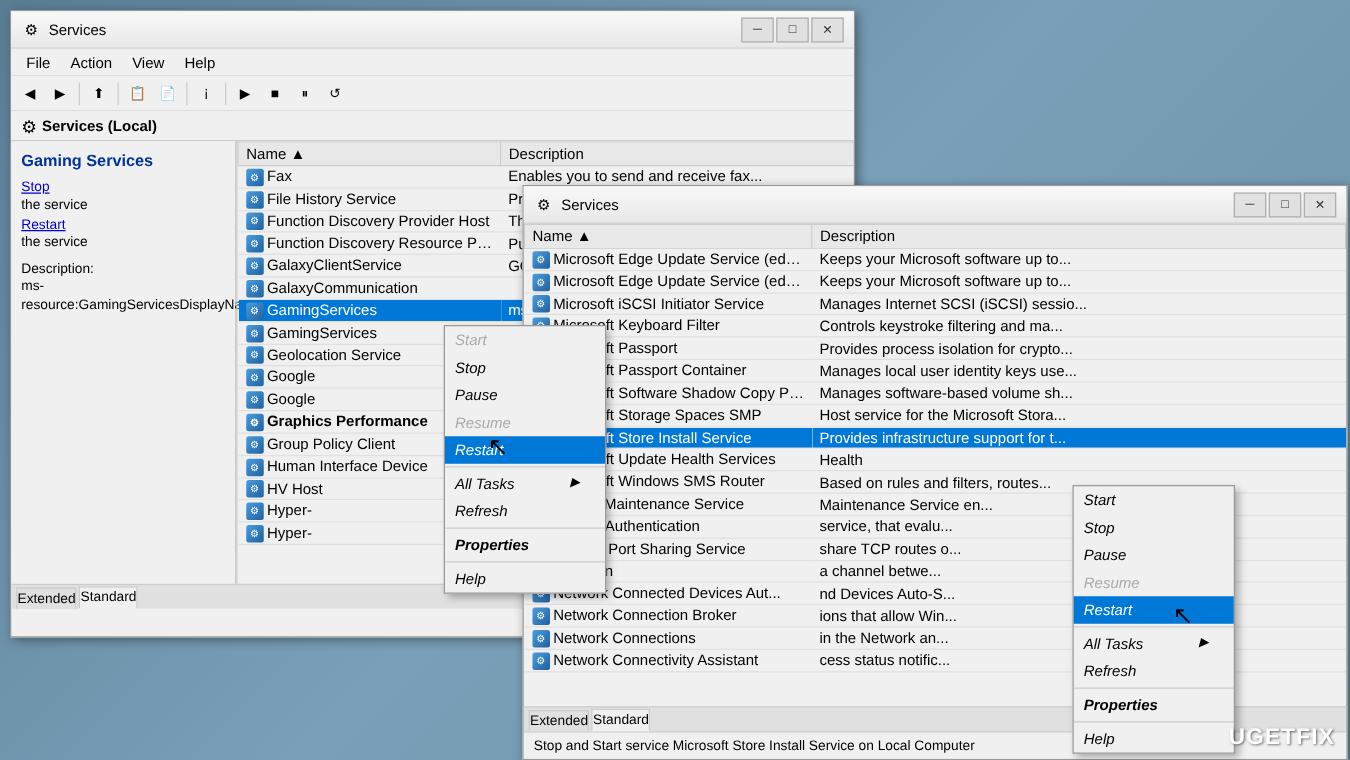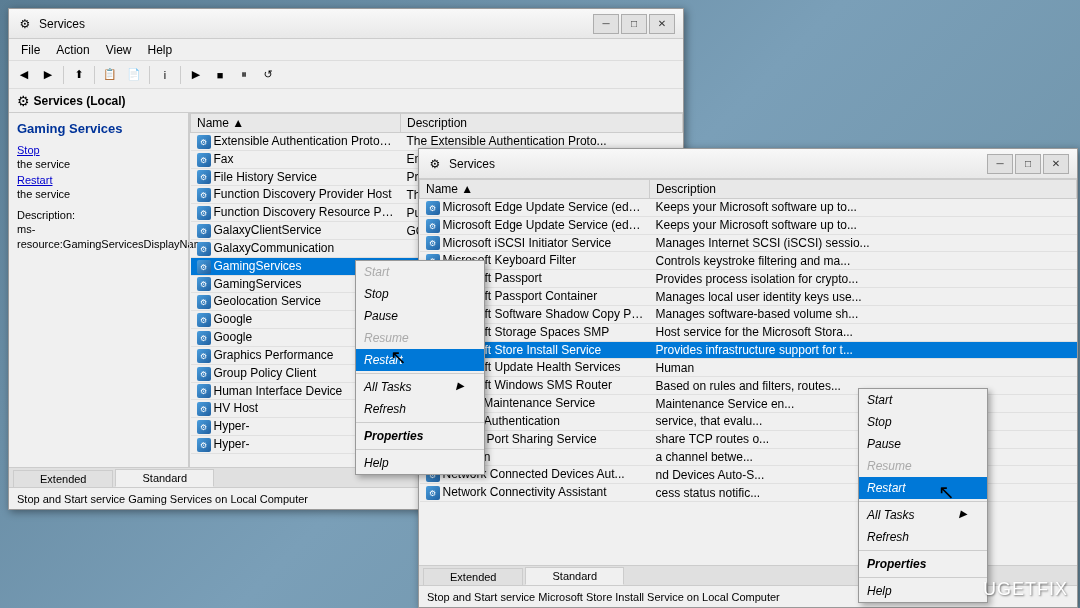--- a/index.html
+++ b/index.html
@@ -21,21 +21,21 @@
       background: linear-gradient(135deg, #5a7d94 0%, #7a9fb8 50%, #6b8fa3 100%);
     }
 
     
     .watermark {
       position: absolute;
       bottom: 8px;
       right: 12px;
       color: white;
       font-size: 18px;
-      font-weight: normal;
+      font-weight: bold;
       letter-spacing: 1px;
       z-index: 1000;
       text-shadow: 1px 1px 2px rgba(0,0,0,0.5);
     }
 
     
     .window {
       position: absolute;
       background: #f0f0f0;
       border: 1px solid #999;
@@ -261,21 +261,21 @@
       height: 22px;
       background: #f0f0f0;
       border-top: 1px solid #ccc;
       display: flex;
       align-items: center;
       padding: 0 8px;
       font-size: 11px;
     }
 
     .tab {
-      padding: 2px 26px;
+      padding: 2px 0;
       background: #e0e0e0;
       border: 1px solid #ccc;
       border-bottom: none;
       font-size: 11px;
       cursor: pointer;
       margin-right: 2px;
     }
 
     .tab.active {
       background: #f0f0f0;
@@ -375,24 +375,20 @@
       <div class="table-scroll" style="flex:1;">
         <table class="services-table" style="width:100%;">
           <thead>
             <tr>
               <th style="width:210px;">Name ▲</th>
               <th>Description</th>
             </tr>
           </thead>
           <tbody id="tbody1">
               <tr>
-      <td style="width:210px;"><span class="svc-icon"></span>Extensible Authentication Protocol</td>
-      <td>The Extensible Authentication Proto...</td>
-    </tr>
-              <tr>
       <td style="width:210px;"><span class="svc-icon"></span>Fax</td>
       <td>Enables you to send and receive fax...</td>
     </tr>
               <tr>
       <td style="width:210px;"><span class="svc-icon"></span>File History Service</td>
       <td>Protects user files from accidental lo...</td>
     </tr>
               <tr>
       <td style="width:210px;"><span class="svc-icon"></span>Function Discovery Provider Host</td>
       <td>The FDPHOST service hosts the Fun...</td>
@@ -423,21 +419,21 @@
     </tr>
               <tr>
       <td style="width:210px;"><span class="svc-icon"></span>Google</td>
       <td>Keeps your Google software up to d...</td>
     </tr>
               <tr>
       <td style="width:210px;"><span class="svc-icon"></span>Google</td>
       <td>Keeps your Google software up to d...</td>
     </tr>
               <tr>
-      <td style="width:210px;"><span class="svc-icon"></span>Graphics Performance</td>
+      <td style="width:210px;font-weight:bold;"><span class="svc-icon"></span>Graphics Performance</td>
       <td>Graphics performance monitor serv...</td>
     </tr>
               <tr>
       <td style="width:210px;margin-left:16px;"><span class="svc-icon"></span>Group Policy Client</td>
       <td>The service is responsible for applyin...</td>
     </tr>
               <tr>
       <td style="width:210px;"><span class="svc-icon"></span>Human Interface Device</td>
       <td>Activates and maintains the use of h...</td>
     </tr>
@@ -457,23 +453,20 @@
         </table>
       </div>
     </div>
   </div>
 
   <div style="height:20px;background:#e0e0e0;display:flex;align-items:flex-end;padding:0 4px;border-top:1px solid #ccc;">
     <div class="tab">Extended</div>
     <div class="tab active">Standard</div>
   </div>
 
-  <div class="status-bar">
-    <span>Stop and Start service Gaming Services on Local Computer</span>
-  </div>
 </div>
 
 <div class="context-menu" style="top:260px;left:355px;width:130px;">
   <div class="ctx-item disabled">Start</div>
   <div class="ctx-item">Stop</div>
   <div class="ctx-item">Pause</div>
   <div class="ctx-item disabled">Resume</div>
   <div class="ctx-item highlighted">Restart</div>
   <div class="ctx-separator"></div>
   <div class="ctx-item has-arrow">All Tasks</div>
@@ -540,21 +533,21 @@
               <tr>
       <td style="width:230px;"><span class="svc-icon"></span>Microsoft Storage Spaces SMP</td>
       <td>Host service for the Microsoft Stora...</td>
     </tr>
               <tr class="selected">
       <td style="width:230px;"><span class="svc-icon"></span>Microsoft Store Install Service</td>
       <td>Provides infrastructure support for t...</td>
     </tr>
               <tr>
       <td style="width:230px;"><span class="svc-icon"></span>Microsoft Update Health Services</td>
-      <td>Human</td>
+      <td>Health</td>
     </tr>
               <tr>
       <td style="width:230px;"><span class="svc-icon"></span>Microsoft Windows SMS Router</td>
       <td>Based on rules and filters, routes...</td>
     </tr>
               <tr>
       <td style="width:230px;"><span class="svc-icon"></span>Mozilla Maintenance Service</td>
       <td>Maintenance Service en...</td>
     </tr>
               <tr>
@@ -565,20 +558,28 @@
       <td style="width:230px;"><span class="svc-icon"></span>Net.Tcp Port Sharing Service</td>
       <td>share TCP routes o...</td>
     </tr>
               <tr>
       <td style="width:230px;"><span class="svc-icon"></span>Netlogon</td>
       <td>a channel betwe...</td>
     </tr>
               <tr>
       <td style="width:230px;"><span class="svc-icon"></span>Network Connected Devices Aut...</td>
       <td>nd Devices Auto-S...</td>
+    </tr>
+              <tr>
+      <td style="width:230px;"><span class="svc-icon"></span>Network Connection Broker</td>
+      <td>ions that allow Win...</td>
+    </tr>
+              <tr>
+      <td style="width:230px;"><span class="svc-icon"></span>Network Connections</td>
+      <td>in the Network an...</td>
     </tr>
               <tr>
       <td style="width:230px;"><span class="svc-icon"></span>Network Connectivity Assistant</td>
       <td>cess status notific...</td>
     </tr>
             </tbody>
         </table>
       </div>
     </div>
   </div>

